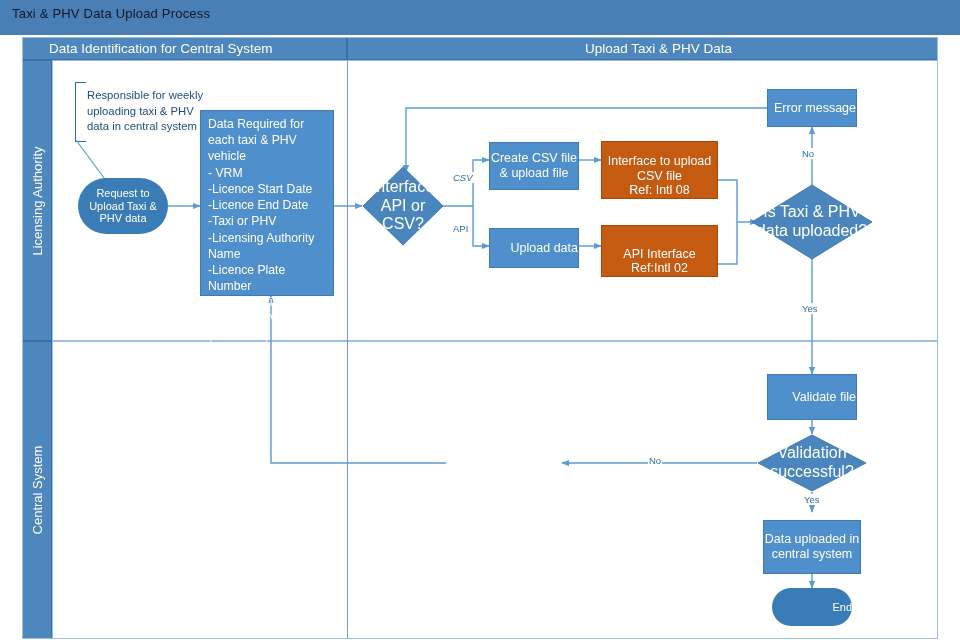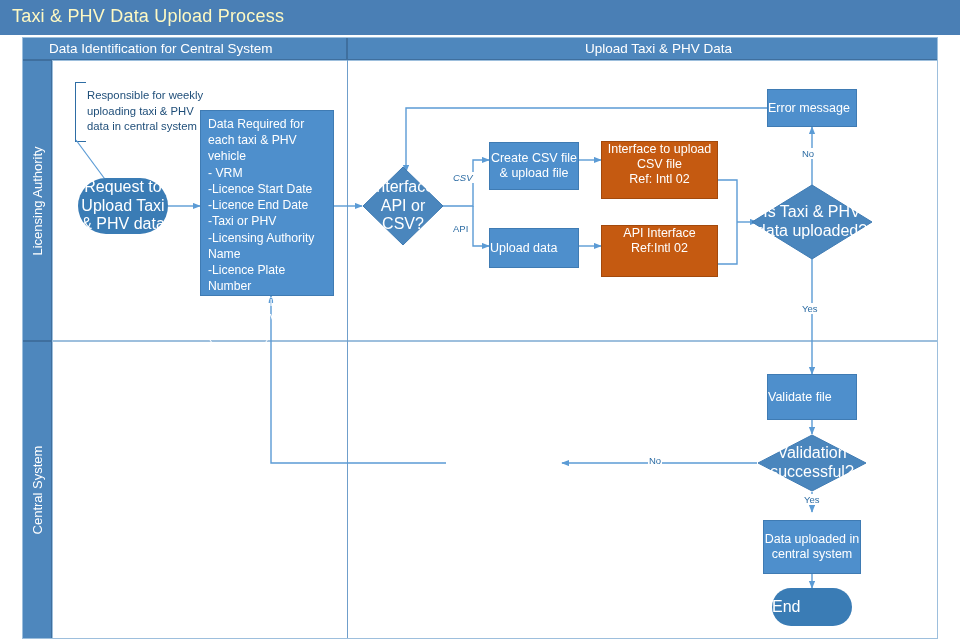--- a/index.html
+++ b/index.html
@@ -3,22 +3,22 @@
 <meta charset="utf-8">
 <style>
   html,body{margin:0;padding:0;background:#ffffff;}
   body{width:960px;height:640px;overflow:hidden;
        font-family:"Liberation Sans","DejaVu Sans",sans-serif;}
   #stage{position:relative;width:960px;height:640px;background:#ffffff;}
 
   
   .title-bar{position:absolute;left:0;top:0;width:960px;height:35px;
              background:#4a7fb5;color:#ffffff;}
-  .title-text{position:absolute;left:12px;top:6px;font-size:18px;
-              letter-spacing:.2px;color:#fef9c3;white-space:nowrap;}
+  .title-text{position:absolute;left:12px;top:6px;font-size:13px;
+              letter-spacing:.2px;color:#0f172a;white-space:nowrap;}
 
   .colhdr{position:absolute;top:37px;height:23px;background:#4e87bd;
           color:#ffffff;font-size:13.5px;display:flex;align-items:center;
           justify-content:center;border:1px solid #3f6f9e;box-sizing:border-box;padding-left:32px;}
   .colhdr.left{left:22px;width:325px;justify-content:flex-start;padding-left:26px;text-align:center;}
   .colhdr.right{left:347px;width:591px;}
 
   .lanehdr{position:absolute;left:22px;width:30px;background:#4e87bd;
            border:1px solid #3f6f9e;box-sizing:border-box;color:#ffffff;}
   .lanehdr span{position:absolute;left:50%;top:50%;
@@ -32,25 +32,25 @@
   .lanebody.a{top:60px;width:886px;height:281px;}
   .lanebody.b{top:341px;width:886px;height:298px;}
 
   .vsplit{position:absolute;left:347px;top:60px;width:1px;height:579px;
           background:#6f9ecb;}
   .outer{position:absolute;left:22px;top:37px;width:916px;height:602px;
          border:1px solid #9dbfdd;box-sizing:border-box;pointer-events:none;}
 
   
   .node{position:absolute;box-sizing:border-box;display:flex;
-        align-items:center;justify-content:flex-start;text-align:center;
+        align-items:center;justify-content:flex-end;text-align:center;
         color:#ffffff;line-height:1.18;}
   .proc{background:#4e8fcc;border:1px solid #3f7bb3;font-size:12.5px;}
   .proc.ext{background:#c55a11;border:1px solid #a3490c;}
-  .term{background:#3a7cb5;border-radius:999px;font-size:16px;}
+  .term{background:#3a7cb5;border-radius:999px;font-size:11px;}
 
   .datalist{position:absolute;background:#4e8fcc;border:1px solid #3f7bb3;
             box-sizing:border-box;color:#ffffff;font-size:12.2px;
             line-height:1.33;padding:5px 6px 19px 7px;text-align:left;}
 
   .callout{position:absolute;color:#1f4e79;font-size:11.3px;line-height:1.38;
            text-align:left;}
   .callout-bracket{position:absolute;border-left:1.4px solid #2e6da4;
                    border-top:1.4px solid #2e6da4;border-bottom:1.4px solid #2e6da4;}
 
@@ -166,21 +166,21 @@
   <div class="node proc" style="left:489px;top:142px;width:90px;height:48px;">
     <span>Create CSV file &amp; upload file</span>
   </div>
 
   <div class="node proc" style="left:489px;top:228px;width:90px;height:40px;">
     <span>Upload data</span>
   </div>
 
   <div class="node proc ext" style="left:601px;top:141px;width:117px;height:58px;flex-direction:column;">
     <span>Interface to upload CSV file</span>
-    <span>Ref: Intl 02</span>
+    <span>Ref: Intl 08</span>
   </div>
 
   <div class="node proc ext" style="left:601px;top:225px;width:117px;height:52px;flex-direction:column;">
     <span>API Interface</span>
     <span>Ref:Intl 02</span>
   </div>
 
   <div class="node proc" style="left:767px;top:89px;width:90px;height:38px;">
     <span>Error message</span>
   </div>

